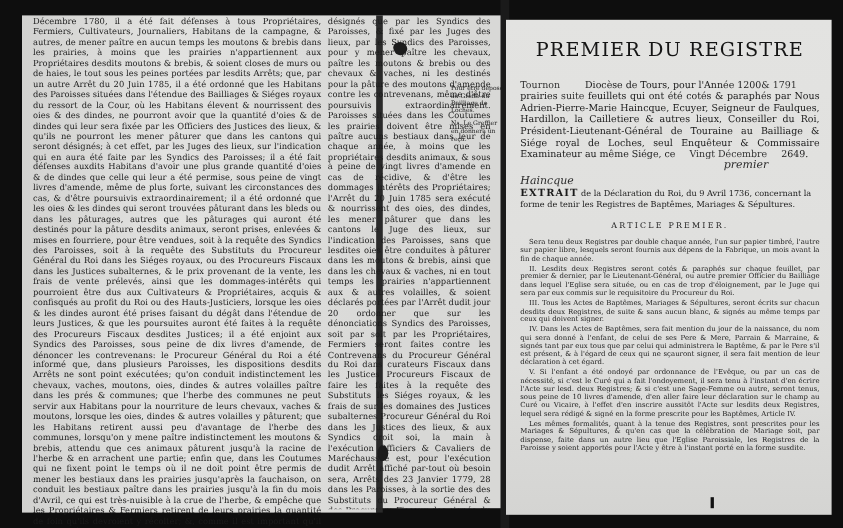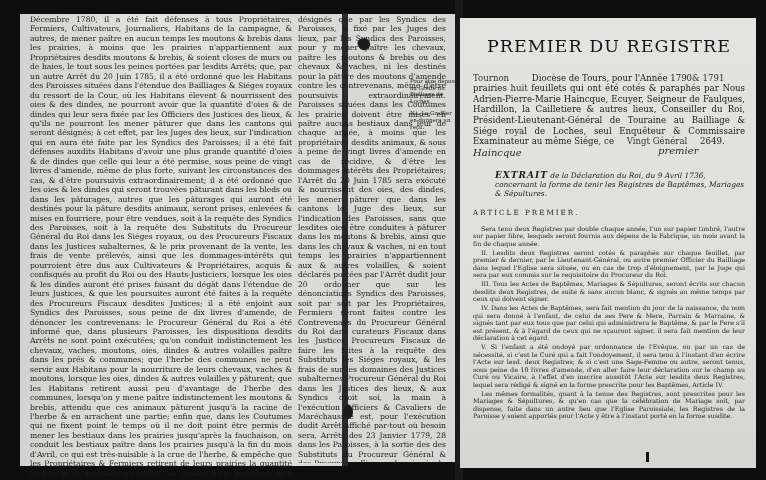--- a/index.html
+++ b/index.html
@@ -15,23 +15,23 @@
   .col-mid{left:298px;top:15px;width:152px;}
   .col-left p,.col-mid p{margin:0;}
   .margin-note{position:absolute;left:410px;top:78px;width:50px;font-size:5.5px;line-height:6.6px;}
   .margin-note div{margin-bottom:6px;}
   .right{position:absolute;left:473px;top:36px;width:272px;}
   .title{font-size:17.5px;letter-spacing:1px;text-align:center;margin:0 0 6px 0;font-weight:500;color:#151515;}
   .reg-text{font-size:8.6px;line-height:10.6px;text-align:justify;}
   .hand{font-family:"DejaVu Serif",serif;color:#333;}
   .sig-row{position:relative;height:20px;}
   .sig{position:absolute;font-style:italic;font-size:10px;color:#2a2a2a;}
-  .extract{font-size:7.4px;line-height:9px;font-style:italic;margin-top:4px;margin-left:22px;}
+  .extract{font-size:7.4px;line-height:9px;margin-top:4px;}
   .extract .big{font-size:9px;font-weight:bold;letter-spacing:1px;}
-  .article-head{font-size:7.2px;letter-spacing:2px;text-align:left;margin:10px 0 8px 0;}
+  .article-head{font-size:7.2px;letter-spacing:2px;text-align:center;margin:10px 0 8px 0;}
   .articles{font-size:6.3px;line-height:7.5px;text-align:justify;}
   .articles p{margin:0 0 1.5px 0;text-indent:8px;}
   .inkblot{position:absolute;left:358px;top:38px;width:12px;height:12px;background:#1c1c1c;border-radius:40% 60% 50% 50%;transform:rotate(-25deg);}
   .inkblot2{position:absolute;left:343px;top:405px;width:10px;height:14px;background:#1c1c1c;border-radius:50%;}
   .notch{position:absolute;left:646px;top:452px;width:3px;height:10px;background:#111;}
 </style>
 </head>
 <body>
 
 <div class="page page-left"></div>
@@ -55,30 +55,30 @@
 <div class="margin-note">
   <div>Pour être déposé au Greffe du Bailliage de Loches.</div>
   <div>Nᴀ. Le Greffier en donnera un reçu.</div>
 </div>
 
 <div class="right">
   <div class="title">PREMIER DU REGISTRE</div>
   <div class="reg-text">
     <br>
     <span class="hand">Tournon</span>
-    <span style="margin-left:20px;">Diocèse de Tours, pour l'Année 1790</span><span class="hand">&amp; 1791</span><br>
+    <span style="margin-left:20px;">Diocèse de Tours, pour l'Année 1200</span><span class="hand">&amp; 1791</span><br>
     <span>prairies</span>
-    <span class="hand">huit</span>
+    <span class="hand">suite</span>
     <span>feuillets qui ont été cotés &amp; paraphés par</span>
     <span>Nous Adrien-Pierre-Marie Haincque, Ecuyer, Seigneur de Faulques, Hardillon, la Cailletiere &amp; autres lieux, Conseiller du Roi, Président-Lieutenant-Général de Touraine au Bailliage &amp; Siége royal de Loches, seul Enquêteur &amp; Commissaire Examinateur au même Siége, ce</span>
-    <span class="hand" style="margin:0 10px;">Vingt Général</span>
+    <span class="hand" style="margin:0 10px;">Vingt Décembre</span>
     <span>2649.</span>
   </div>
   <div class="sig-row">
-    <span class="sig" style="left:0;top:0;">Haincque</span>
+    <span class="sig" style="left:0;top:12px;">Haincque</span>
     <span class="sig" style="left:185px;top:-2px;">premier</span>
   </div>
   <div class="extract">
     <span class="big">EXTRAIT</span>
     <span>de la Déclaration du Roi, du 9 Avril 1736, concernant la forme de tenir les Registres de Baptêmes, Mariages &amp; Sépultures.</span>
   </div>
   <div class="article-head">ARTICLE PREMIER.</div>
   <div class="articles">
     <p>Sera tenu deux Registres par double chaque année, l'un sur papier timbré, l'autre sur papier libre, lesquels seront fournis aux dépens de la Fabrique, un mois avant la fin de chaque année.</p>
     <p>II. Lesdits deux Registres seront cotés &amp; paraphés sur chaque feuillet, par premier &amp; dernier, par le Lieutenant-Général, ou autre premier Officier du Bailliage dans lequel l'Eglise sera située, ou en cas de trop d'éloignement, par le Juge qui sera par eux commis sur le requisitoire du Procureur du Roi.</p>

